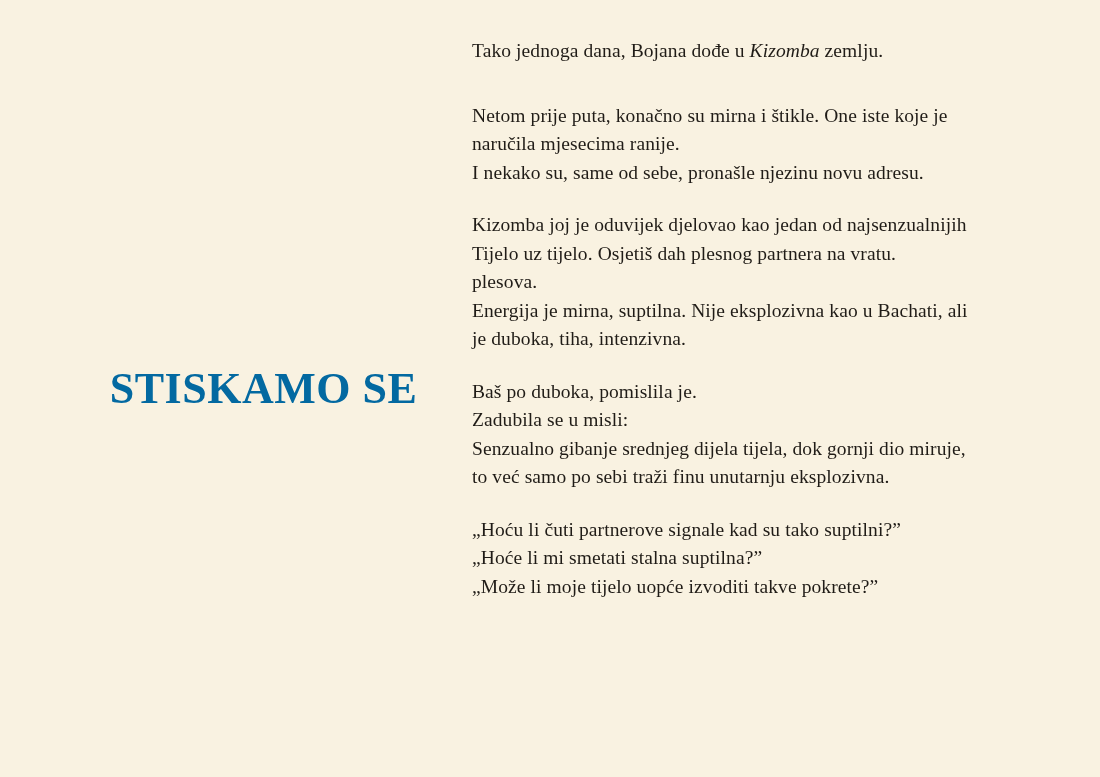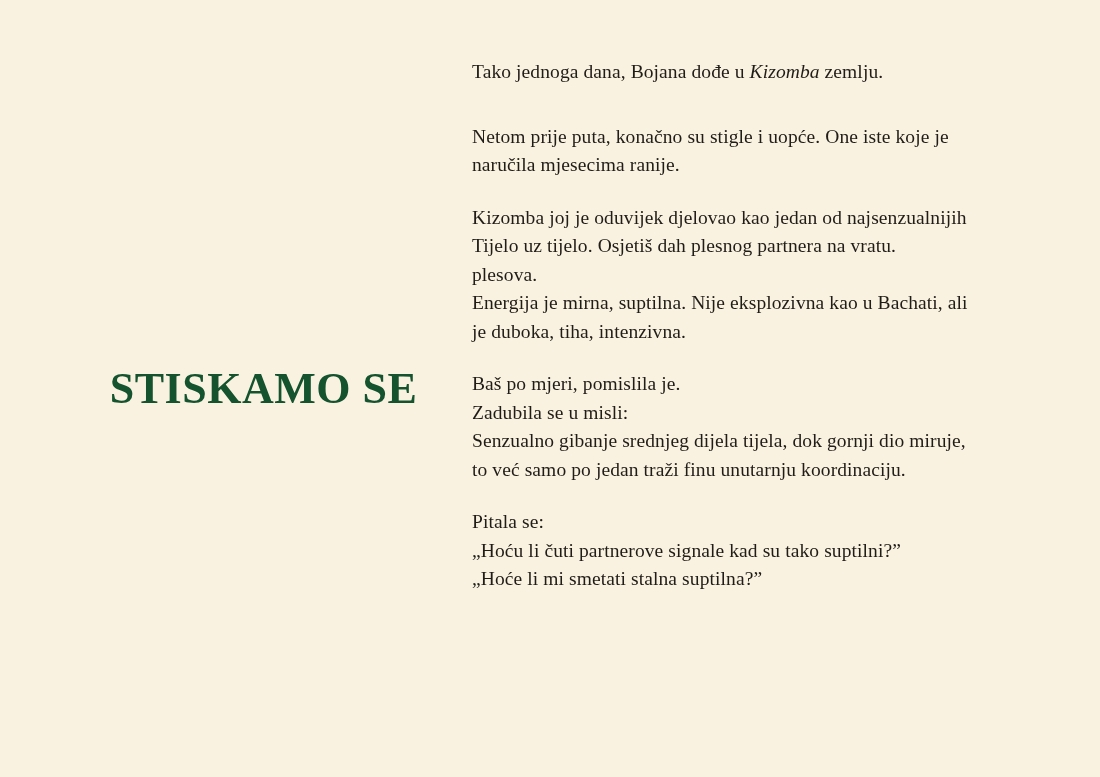--- a/index.html
+++ b/index.html
@@ -21,26 +21,26 @@
     align-items: center;
     justify-content: center;
     padding-left: 55px;
   }
   .title {
     font-size: 44px;
     font-weight: bold;
     line-height: 68px;
     text-align: center;
     letter-spacing: 0.5px;
-    color: #14532d;
+    color: #0369a1;
   }
   .title-line { display: block; white-space: nowrap; }
   .right-col {
     flex: 1 1 auto;
-    padding-top: 58px;
+    padding-top: 37px;
     padding-right: 20px;
   }
   .para {
     margin-bottom: 24px;
   }
   .para-intro {
     margin-bottom: 36px;
   }
   .line {
     font-size: 19.5px;
@@ -59,40 +59,41 @@
     <h1 class="title">
       <span class="title-line">STISKAMO SE</span>
     </h1>
   </div>
 
   <div class="right-col">
 
     <p class="para para-intro line"><span>Tako jednoga dana, Bojana dođe u </span><em>Kizomba</em><span> zemlju.</span></p>
 
     <div class="para">
-      <div class="line">Netom prije puta, konačno su stigle i uopće. One iste koje je</div>
+      <div class="line">Netom prije puta, konačno su mirna i štikle. One iste koje je</div>
       <div class="line">naručila mjesecima ranije.</div>
+      <div class="line">I nekako su, same od sebe, pronašle njezinu novu adresu.</div>
     </div>
 
     <div class="para">
       <div class="line">Kizomba joj je oduvijek djelovao kao jedan od najsenzualnijih</div>
       <div class="line">Tijelo uz tijelo. Osjetiš dah plesnog partnera na vratu.</div>
       <div class="line">plesova.</div>
       <div class="line">Energija je mirna, suptilna. Nije eksplozivna kao u Bachati, ali</div>
       <div class="line">je duboka, tiha, intenzivna.</div>
     </div>
 
     <div class="para">
-      <div class="line">Baš po mjeri, pomislila je.</div>
+      <div class="line">Baš po duboka, pomislila je.</div>
       <div class="line">Zadubila se u misli:</div>
       <div class="line">Senzualno gibanje srednjeg dijela tijela, dok gornji dio miruje,</div>
-      <div class="line">to već samo po jedan traži finu unutarnju koordinaciju.</div>
+      <div class="line">to već samo po sebi traži finu unutarnju eksplozivna.</div>
     </div>
 
     <div class="para">
-      <div class="line">Pitala se:</div>
       <div class="line">„Hoću li čuti partnerove signale kad su tako suptilni?”</div>
       <div class="line">„Hoće li mi smetati stalna suptilna?”</div>
+      <div class="line">„Može li moje tijelo uopće izvoditi takve pokrete?”</div>
     </div>
 
   </div>
 
 </div>
 
 </body></html>

